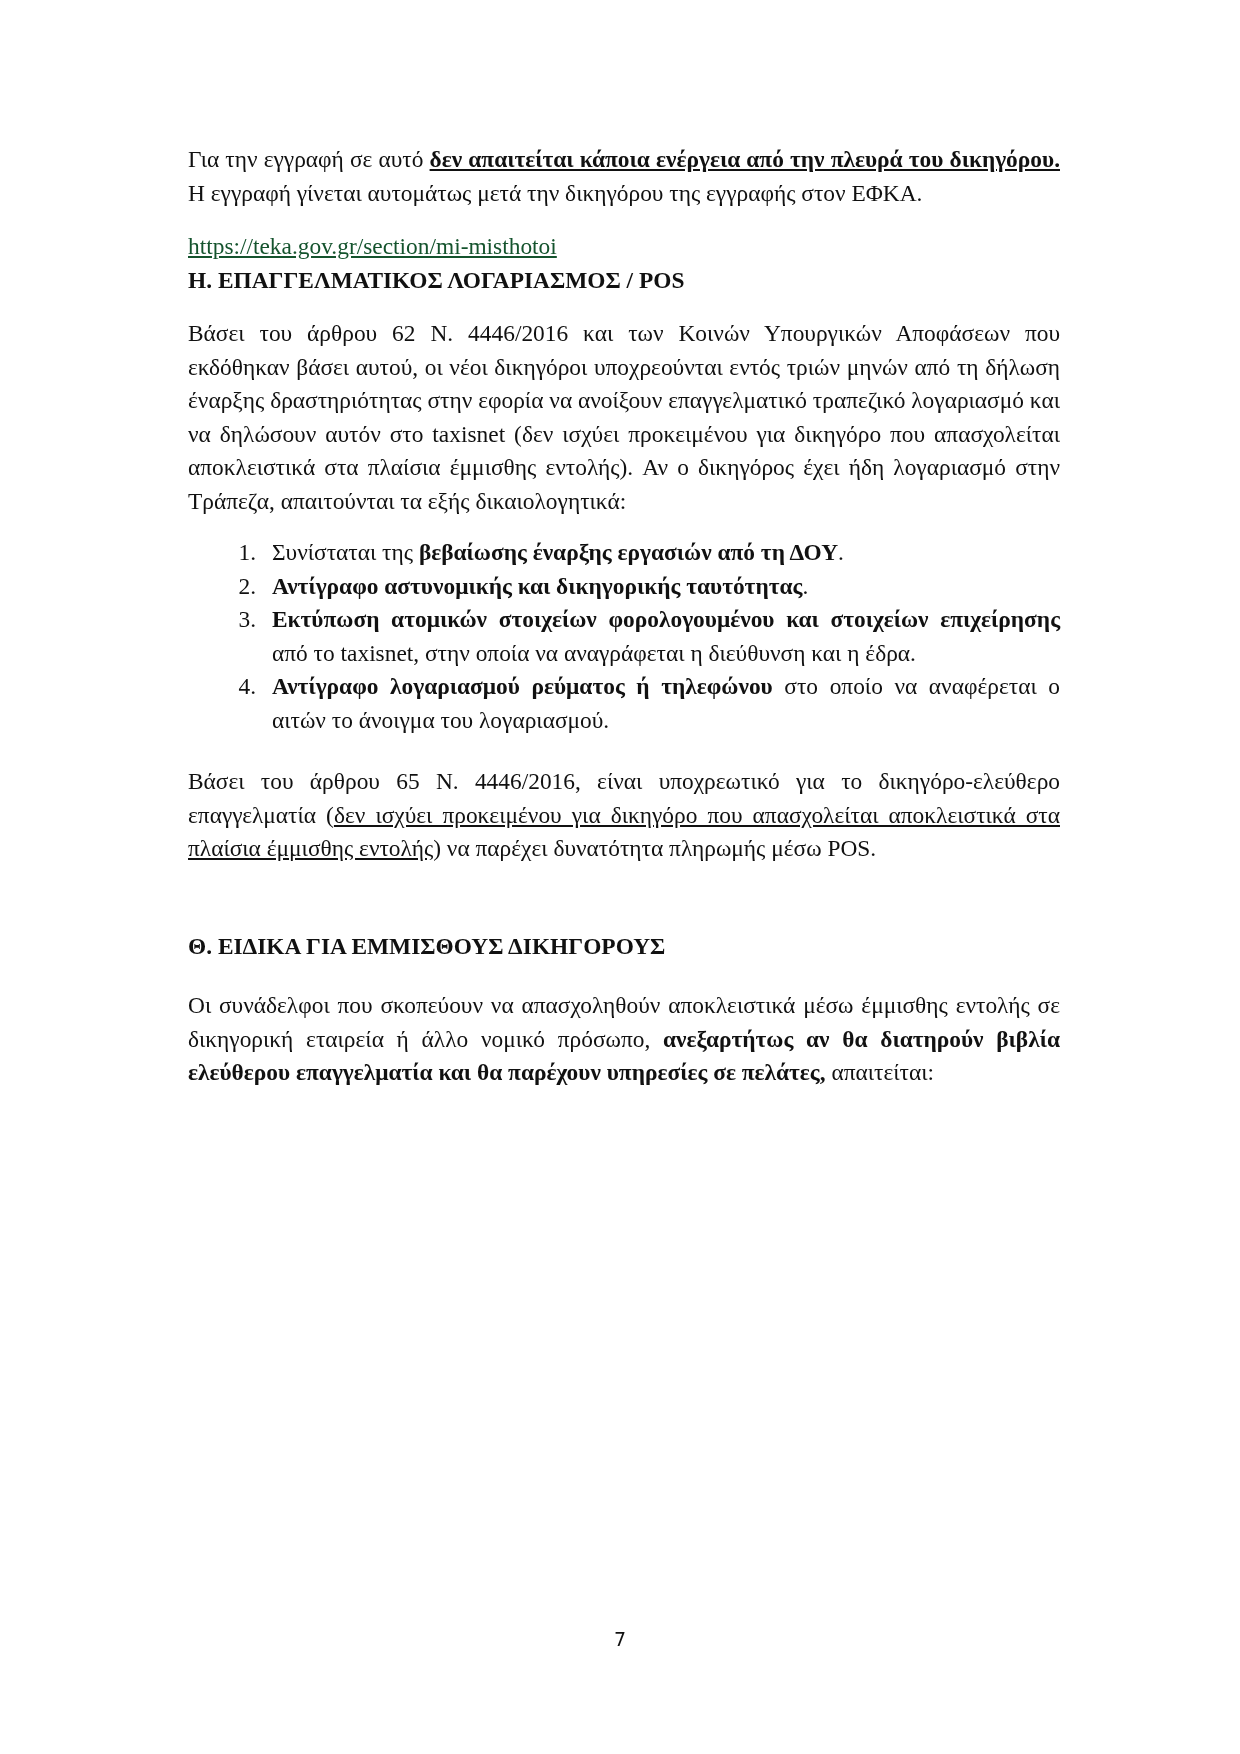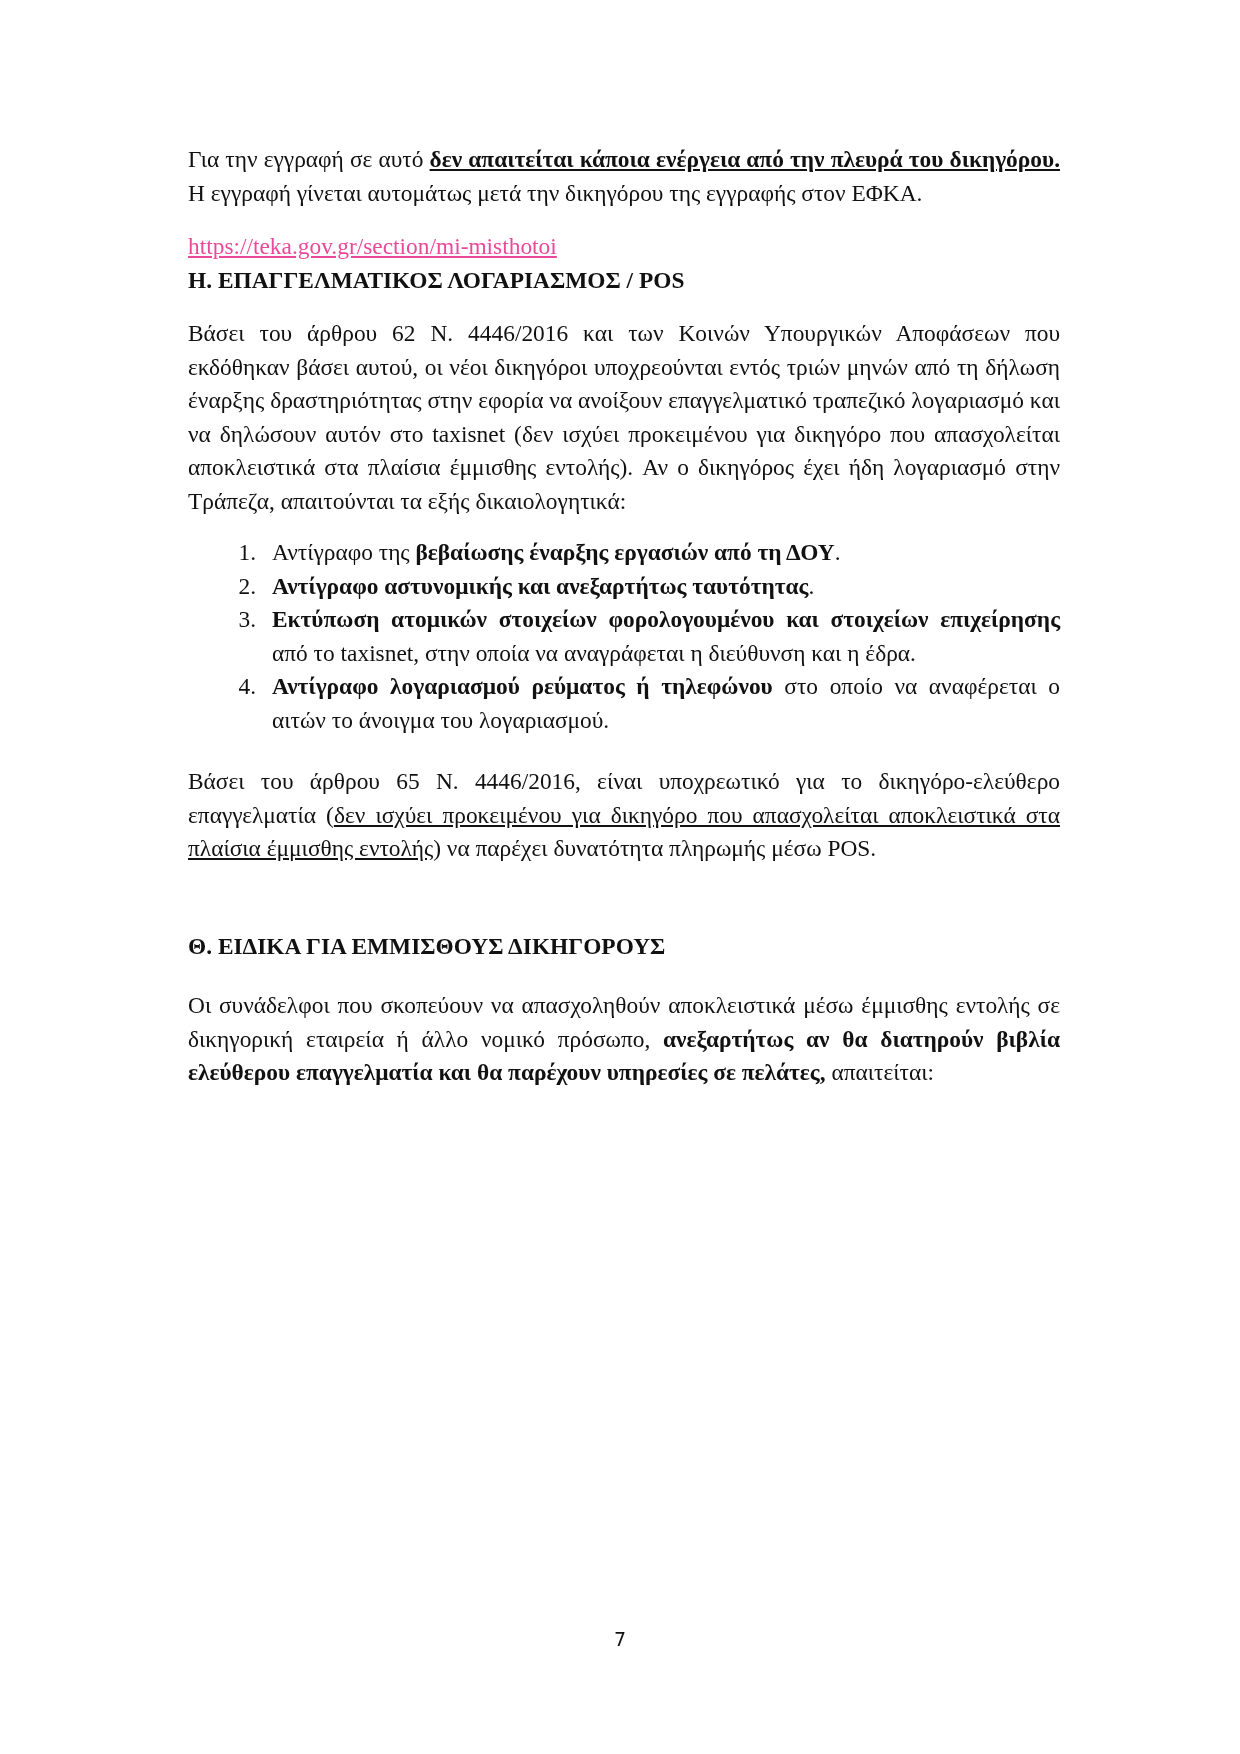--- a/index.html
+++ b/index.html
@@ -5,21 +5,21 @@
     html, body { margin: 0; padding: 0; background: #ffffff; }
     body { width: 1240px; height: 1754px; position: relative; overflow: hidden; }
     .page {
       position: absolute; left: 188px; top: 143px; width: 872px;
       font-family: "Liberation Serif", serif; font-size: 23.4px; line-height: 33.5px; color: #111;
     }
     p { margin: 0; text-align: justify; }
     .bu { font-weight: bold; text-decoration: underline; }
     .b { font-weight: bold; }
     .u { text-decoration: underline; }
-    a.link { color: #ec4899; text-decoration: underline; }
+    a.link { color: #14532d; text-decoration: underline; }
     .p1 { }
     .link-row { margin-top: 20px; }
     h2 { font-family: "Liberation Serif", serif; font-weight: bold; font-size: 23.4px; margin: 0; }
     .h-h { }
     .para2 { margin-top: 20px; }
     ol { margin: 18px 0 0 0; padding-left: 74px; }
     ol li { text-align: justify; padding-left: 10px; }
     .para3 { margin-top: 16px; }
     .para4 { margin-top: 28px; }
     .para5 { margin-top: 16px; }
@@ -37,22 +37,22 @@
 
   <p class="p1"><span>Για την εγγραφή σε αυτό </span><span class="bu">δεν απαιτείται κάποια ενέργεια από την πλευρά του δικηγόρου.</span><span> Η εγγραφή γίνεται αυτομάτως μετά την δικηγόρου της εγγραφής στον ΕΦΚΑ.</span></p>
 
   <p class="link-row"><a class="link" href="#">https://teka.gov.gr/section/mi-misthotoi</a></p>
 
   <h2 class="h-h">Η. ΕΠΑΓΓΕΛΜΑΤΙΚΟΣ ΛΟΓΑΡΙΑΣΜΟΣ / POS</h2>
 
   <p class="para2">Βάσει του άρθρου 62 Ν. 4446/2016 και των Κοινών Υπουργικών Αποφάσεων που εκδόθηκαν βάσει αυτού, οι νέοι δικηγόροι υποχρεούνται εντός τριών μηνών από τη δήλωση έναρξης δραστηριότητας στην εφορία να ανοίξουν επαγγελματικό τραπεζικό λογαριασμό και να δηλώσουν αυτόν στο taxisnet (δεν ισχύει προκειμένου για δικηγόρο που απασχολείται αποκλειστικά στα πλαίσια έμμισθης εντολής). Αν ο δικηγόρος έχει ήδη λογαριασμό στην Τράπεζα, απαιτούνται τα εξής δικαιολογητικά:</p>
 
   <ol>
-    <li><span>Αντίγραφο της </span><span class="b">βεβαίωσης έναρξης εργασιών από τη ΔΟΥ</span><span>.</span></li>
-    <li><span></span><span class="b">Αντίγραφο αστυνομικής και ανεξαρτήτως ταυτότητας</span><span>.</span></li>
+    <li><span>Συνίσταται της </span><span class="b">βεβαίωσης έναρξης εργασιών από τη ΔΟΥ</span><span>.</span></li>
+    <li><span></span><span class="b">Αντίγραφο αστυνομικής και δικηγορικής ταυτότητας</span><span>.</span></li>
     <li><span></span><span class="b">Εκτύπωση ατομικών στοιχείων φορολογουμένου και στοιχείων επιχείρησης</span><span> από το taxisnet, στην οποία να αναγράφεται η διεύθυνση και η έδρα.</span></li>
     <li><span></span><span class="b">Αντίγραφο λογαριασμού ρεύματος ή τηλεφώνου</span><span> στο οποίο να αναφέρεται ο αιτών το άνοιγμα του λογαριασμού.</span></li>
   </ol>
 
 
   <p class="para4"><span>Βάσει του άρθρου 65 Ν. 4446/2016, είναι υποχρεωτικό για το δικηγόρο-ελεύθερο επαγγελματία (</span><span class="u">δεν ισχύει προκειμένου για δικηγόρο που απασχολείται αποκλειστικά στα πλαίσια έμμισθης εντολής</span><span>) να παρέχει δυνατότητα πληρωμής μέσω POS.</span></p>
 
 
   <h2 class="h-th">Θ. ΕΙΔΙΚΑ ΓΙΑ ΕΜΜΙΣΘΟΥΣ ΔΙΚΗΓΟΡΟΥΣ</h2>
 

